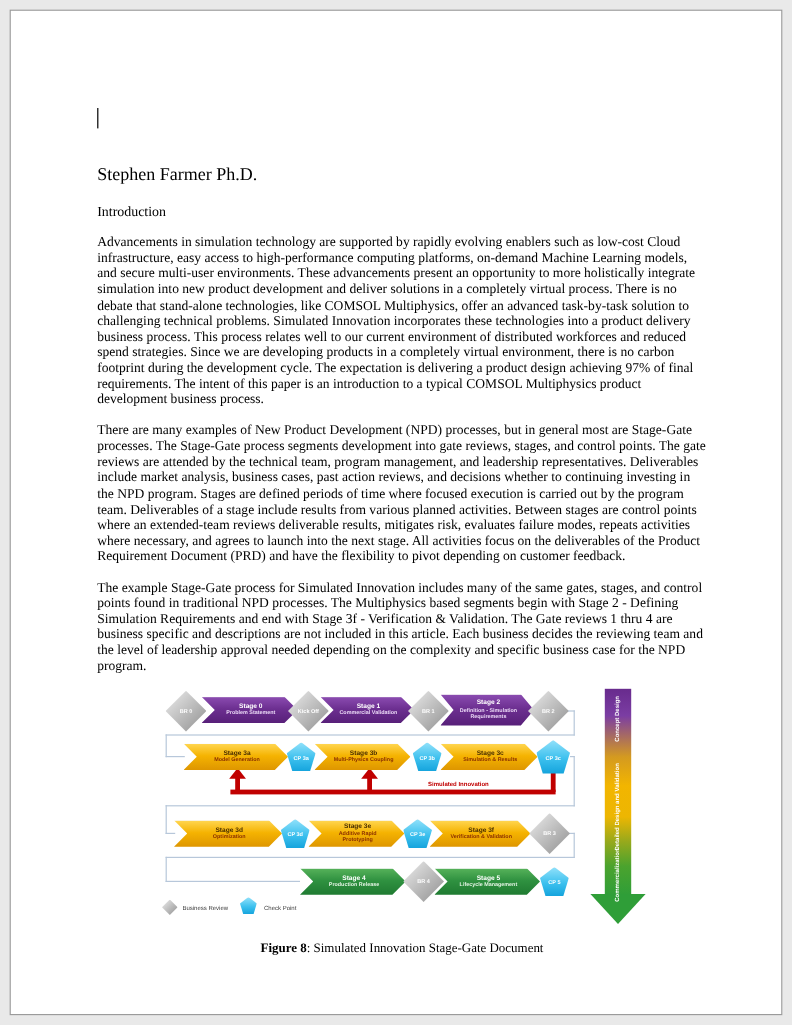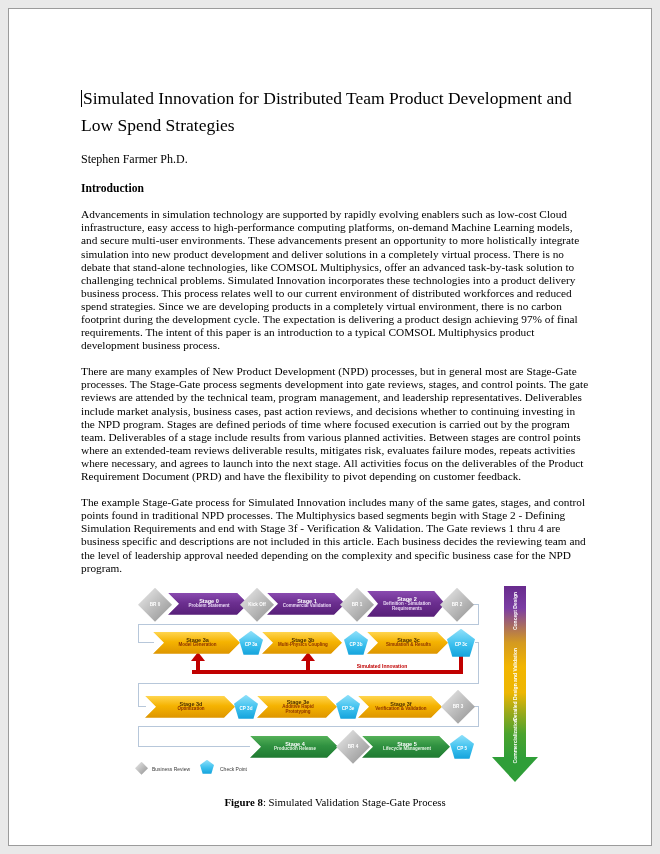--- a/index.html
+++ b/index.html
@@ -6,22 +6,22 @@
   html,body { width:660px; }
   body { background:#e9e9e9; font-family:"Liberation Serif", serif; }
   .page {
     position:relative; width:644px; height:838px; margin:8px;
     background:#ffffff; border:1px solid #9b9b9b;
     padding:76px 56px 0 72px;
   }
   .content { width:508px; color:#000; }
   .title { font-size:17.5px; line-height:1.55; font-weight:normal; }
   .caret { display:inline-block; width:1px; height:17px; background:#000; margin-right:1px; vertical-align:-3px; }
-  .author { font-size:12px; margin-top:13px; }
-  h2.heading { font-size:11.6px; font-weight:bold; margin-top:15px; }
+  .author { font-size:15px; margin-top:26px; }
+  h2.heading { font-size:11.6px; font-weight:normal; margin-top:15px; }
   p.body { font-size:11.3px; line-height:1.16; margin-top:13px; text-align:left; }
 
   
   .fig { position:relative; width:410px; height:196px; margin:11px 0 0 49px;
          font-family:"Liberation Sans", sans-serif; }
   .fig * { position:absolute; }
   .stage {
     display:flex; flex-direction:column; align-items:center; justify-content:center;
     height:22px; z-index:1; text-align:center;
     clip-path:polygon(0 0, calc(100% - 11px) 0, 100% 50%, calc(100% - 11px) 100%, 0 100%, 11px 50%);
@@ -65,21 +65,21 @@
     color:#fff; font-size:5px; font-weight:bold; white-space:nowrap; z-index:3; }
   .legend-label { font-size:5px; color:#3a3a3a; }
   .caption { font-size:10.8px; text-align:center; margin-top:14px; }
   .caption b { font-weight:bold; }
 </style>
 </head>
 <body>
 
 <div class="page">
   <div class="content">
-    <h1 class="title"><span class="caret"></span><span>Simulated Innovation for Distributed Team Product Development and Low Spend Strategies</span></h1>
+    <h1 class="title"><span class="caret"></span></h1>
     <div class="author">Stephen Farmer Ph.D.</div>
     <h2 class="heading">Introduction</h2>
     <p class="body">Advancements in simulation technology are supported by rapidly evolving enablers such as low-cost Cloud infrastructure, easy access to high-performance computing platforms, on-demand Machine Learning models, and secure multi-user environments. These advancements present an opportunity to more holistically integrate simulation into new product development and deliver solutions in a completely virtual process. There is no debate that stand-alone technologies, like COMSOL Multiphysics, offer an advanced task-by-task solution to challenging technical problems. Simulated Innovation incorporates these technologies into a product delivery business process. This process relates well to our current environment of distributed workforces and reduced spend strategies. Since we are developing products in a completely virtual environment, there is no carbon footprint during the development cycle. The expectation is delivering a product design achieving 97% of final requirements. The intent of this paper is an introduction to a typical COMSOL Multiphysics product development business process.</p>
     <p class="body">There are many examples of New Product Development (NPD) processes, but in general most are Stage-Gate processes. The Stage-Gate process segments development into gate reviews, stages, and control points. The gate reviews are attended by the technical team, program management, and leadership representatives. Deliverables include market analysis, business cases, past action reviews, and decisions whether to continuing investing in the NPD program. Stages are defined periods of time where focused execution is carried out by the program team. Deliverables of a stage include results from various planned activities. Between stages are control points where an extended-team reviews deliverable results, mitigates risk, evaluates failure modes, repeats activities where necessary, and agrees to launch into the next stage. All activities focus on the deliverables of the Product Requirement Document (PRD) and have the flexibility to pivot depending on customer feedback.</p>
     <p class="body">The example Stage-Gate process for Simulated Innovation includes many of the same gates, stages, and control points found in traditional NPD processes. The Multiphysics based segments begin with Stage 2 - Defining Simulation Requirements and end with Stage 3f - Verification &amp; Validation. The Gate reviews 1 thru 4 are business specific and descriptions are not included in this article. Each business decides the reviewing team and the level of leadership approval needed depending on the complexity and specific business case for the NPD program.</p>
 
     <div class="fig">
 
       <div class="conn" style="left:340px;top:18px;width:9px;height:1px"></div>
       <div class="conn" style="left:348px;top:18px;width:1px;height:21px"></div>
@@ -197,16 +197,16 @@
       <div class="varrow">
         <div class="vshaft"></div>
         <div class="vhead"></div>
         <div class="vlabel" style="top:6px">Concept Design</div>
         <div class="vlabel" style="top:62px">Detailed Design and Validation</div>
         <div class="vlabel" style="top:133px">Commercialization</div>
       </div>
     </div>
 
     <div class="caption">
-      <b>Figure 8</b><span>: Simulated Validation Stage-Gate Process</span>
+      <b>Figure 8</b><span>: Simulated Innovation Stage-Gate Document</span>
     </div>
   </div>
 </div>
 
 </body></html>

